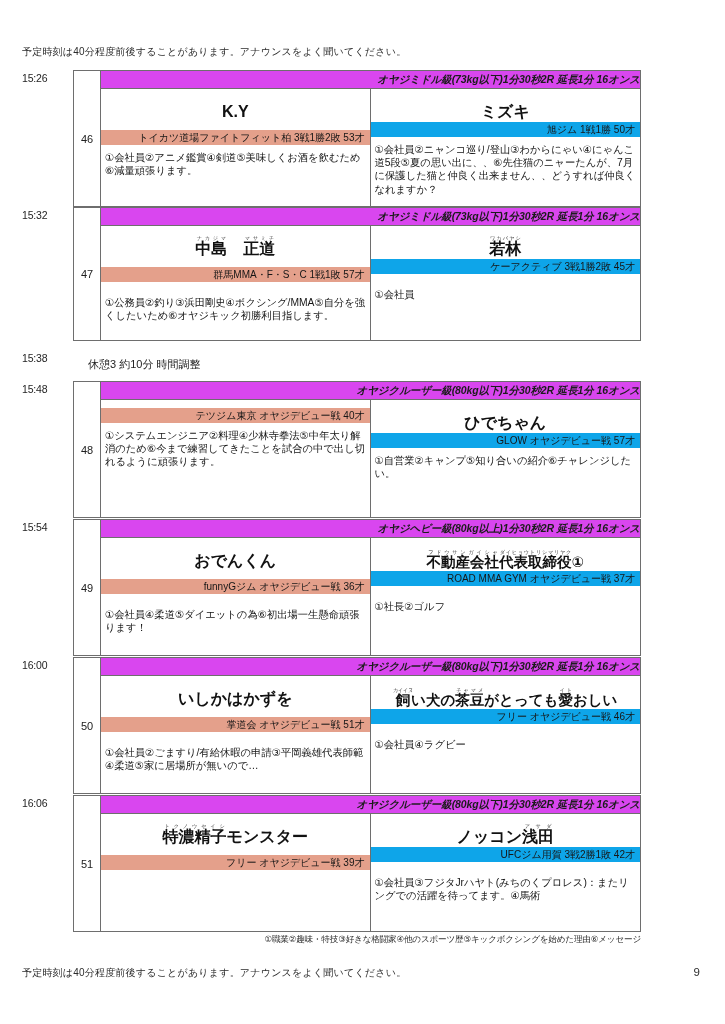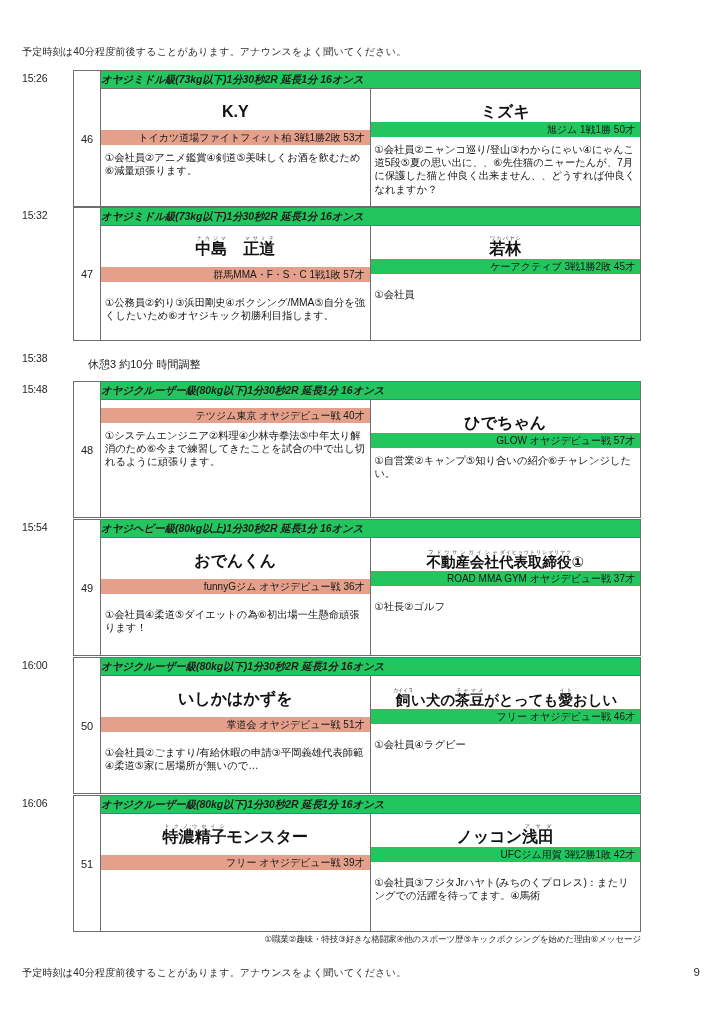--- a/index.html
+++ b/index.html
@@ -80,25 +80,25 @@
     box-sizing: border-box;
   }
   .boutbody {
     flex: 1 1 auto;
     display: flex;
     flex-direction: column;
     min-width: 0;
   }
 
   .classband {
-    background: #22c55e;
+    background: #d946ef;
     border-bottom: 1.1px solid #6e6e6e;
     height: 17px;
     line-height: 17px;
-    text-align: left;
+    text-align: right;
     font-size: 10.5px;
     font-style: italic;
     font-weight: bold;
     color: #1c1c1c;
     letter-spacing: -0.1px;
     white-space: nowrap;
     overflow: hidden;
   }
 
   .corners {
@@ -149,21 +149,21 @@
     line-height: 15px;
     font-size: 10px;
     text-align: right;
     padding-right: 5px;
     box-sizing: border-box;
     white-space: nowrap;
     overflow: hidden;
     color: #161616;
   }
   .gymband.red  { background: #e4a08b; margin-top: 8px; }
-  .gymband.blue { background: #22c55e; }
+  .gymband.blue { background: #0ea5e9; }
 
   .profile {
     flex: 1 1 auto;
     font-size: 10.3px;
     line-height: 1.28;
     padding: 6px 4px 3px 4px;
     box-sizing: border-box;
     color: #141414;
     word-break: break-all;
     overflow: hidden;

